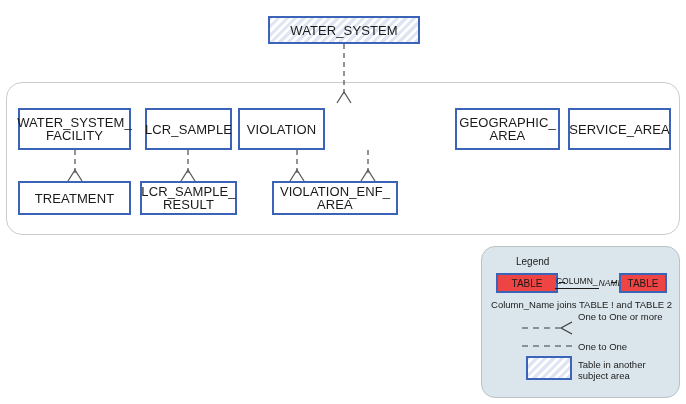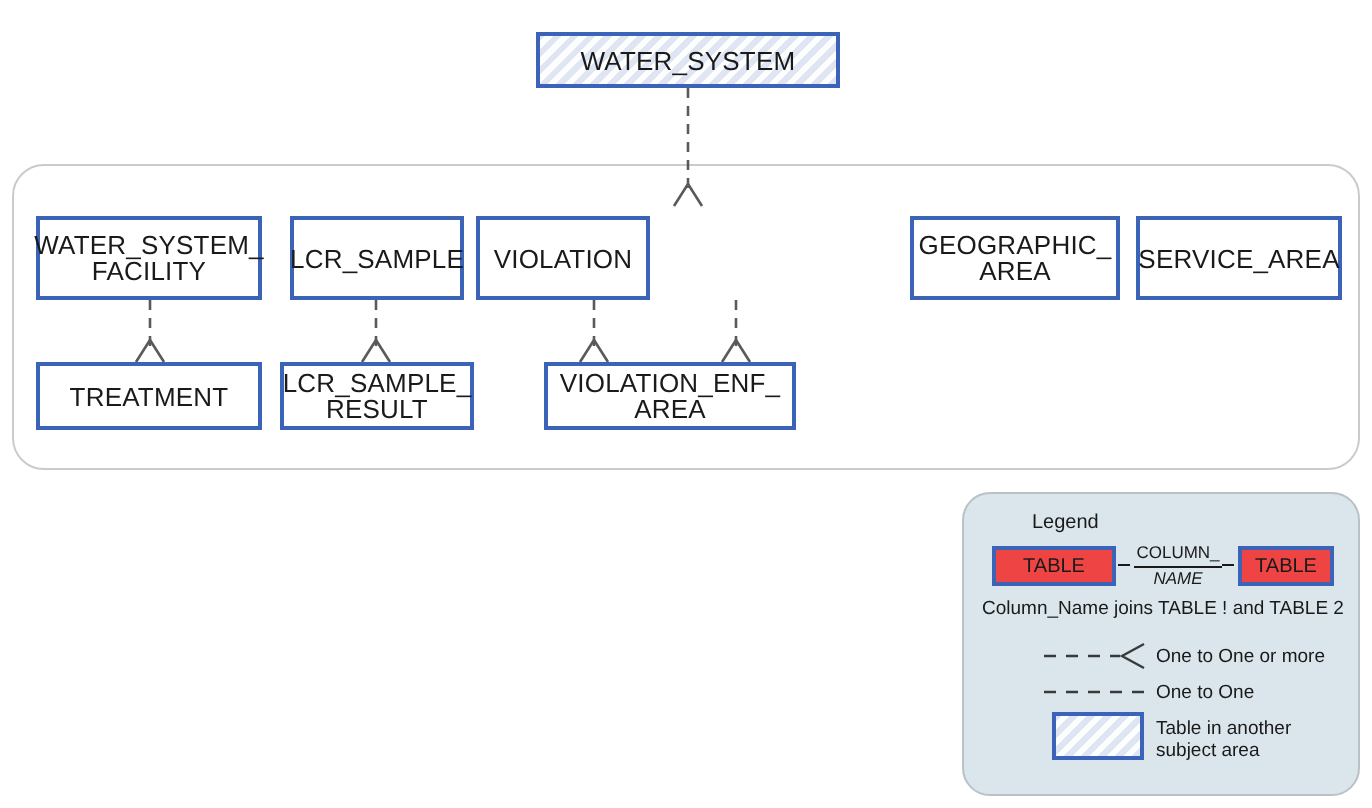--- a/index.html
+++ b/index.html
@@ -100,21 +100,21 @@
     justify-content: center;
   }
   #legend-table-1 { left: 14px;  top: 26px; width: 62px; height: 20px; }
   #legend-table-2 { left: 137px; top: 26px; width: 48px; height: 20px; }
 
   .legend-coljoin {
     position: absolute;
     left: 80px; top: 25px;
     width: 54px; height: 22px;
     display: flex;
-    flex-direction: column;
+    flex-direction: row;
     align-items: center;
     justify-content: center;
     line-height: 9.5px;
     font-size: 8.5px;
   }
   .legend-coljoin .col-top {
     border-bottom: 1px solid #1a1a1a;
     padding: 0 1px 1px 1px;
   }
   .legend-coljoin .col-bot { padding-top: 1px; font-style: italic; }
@@ -134,21 +134,21 @@
     width: 199px;
     text-align: center;
     font-size: 9.5px;
   }
 
   .legend-row-label {
     position: absolute;
     font-size: 9.5px;
     line-height: 11px;
   }
-  #legend-label-1m { left: 96px; top: 76px; }
+  #legend-label-1m { left: 96px; top: 64px; }
   #legend-label-11 { left: 96px; top: 94px; }
   #legend-label-sa { left: 96px; top: 112px; }
 
   #legend-swatch {
     position: absolute;
     left: 44px; top: 109px;
     width: 46px; height: 24px;
     box-sizing: border-box;
     border: 2px solid #3b63b8;
     background-color: #dfe5f3;

